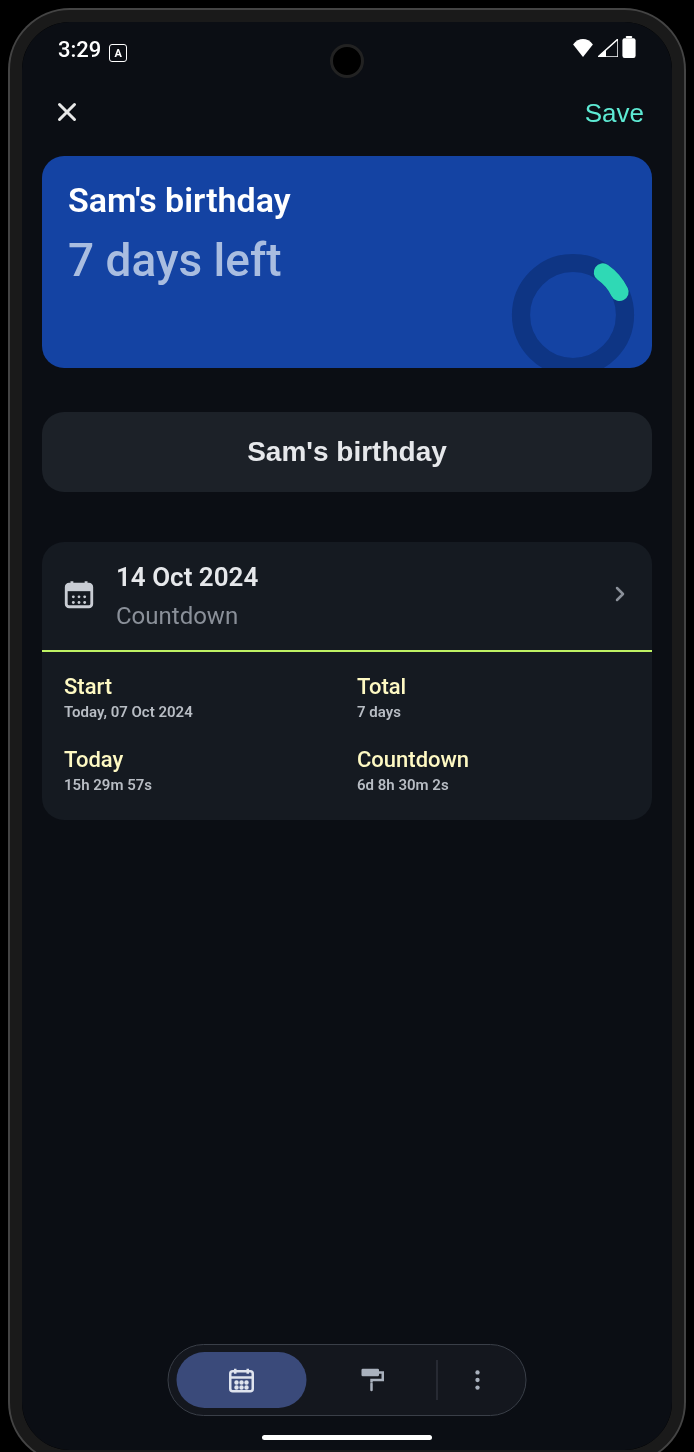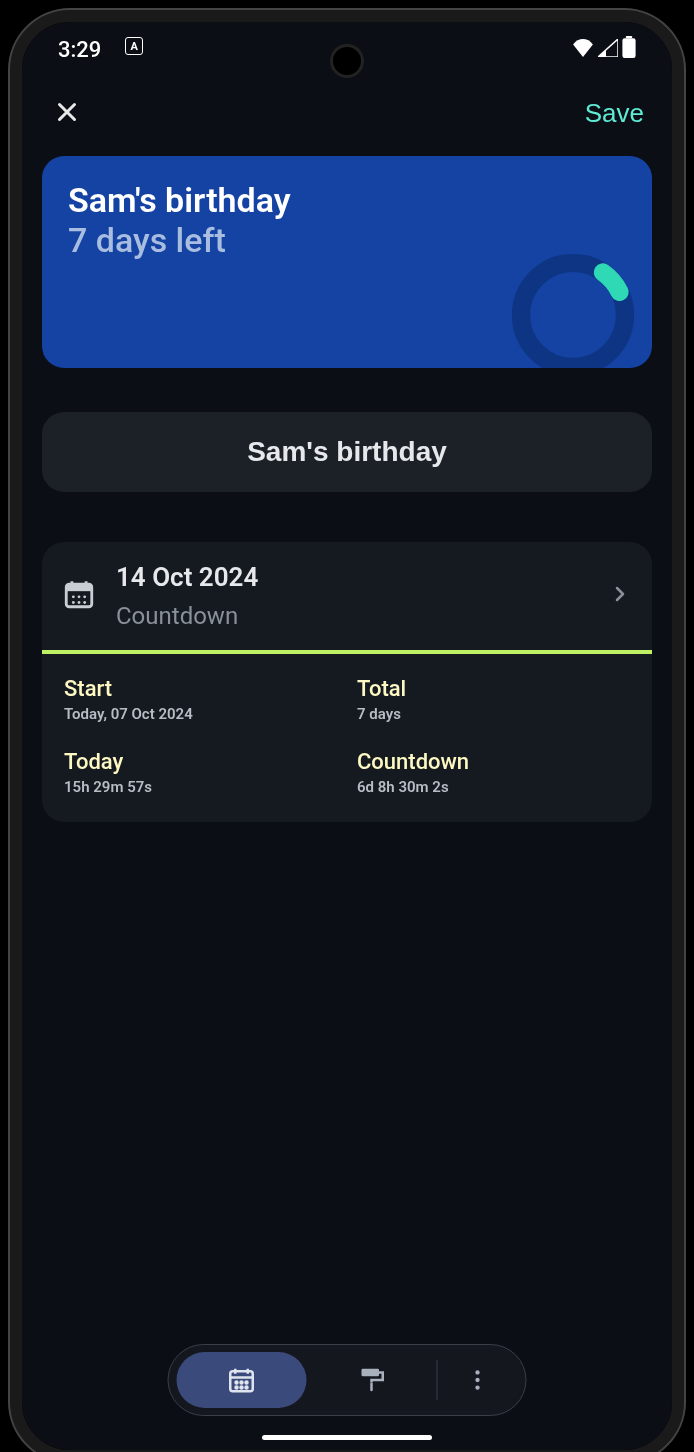--- a/index.html
+++ b/index.html
@@ -43,21 +43,21 @@
     }
     .status-bar {
       display: flex;
       justify-content: space-between;
       align-items: center;
       padding: 14px 36px 8px;
       color: #fff;
       font-size: 22px;
       font-weight: 500;
     }
-    .status-left { display: flex; align-items: flex-start; gap: 24px; }
+    .status-left { display: flex; align-items: flex-end; gap: 8px; }
     .status-a-badge {
       width: 18px; height: 18px;
       border: 1.5px solid #fff;
       border-radius: 3px;
       display: flex; align-items: center; justify-content: center;
       font-size: 11px; font-weight: 700;
     }
     .status-right { display: flex; align-items: center; gap: 4px; }
     .app-bar {
       display: flex;
@@ -84,21 +84,21 @@
     .content { padding: 0 20px; flex: 1; overflow-y: auto; }
     .preview-card {
       background: #1443a3;
       border-radius: 22px;
       padding: 24px 26px 24px 26px;
       height: 212px;
       position: relative;
       overflow: hidden;
     }
     .preview-title { color: #fff; font-size: 34px; font-weight: 600; }
-    .preview-sub { color: #a9bde0; font-size: 34px; font-weight: 500; margin-top: 0; }
+    .preview-sub { color: #a9bde0; font-size: 46px; font-weight: 500; margin-top: 13px; }
     .preview-ring {
       position: absolute;
       right: 14px;
       bottom: -12px;
       width: 130px;
       height: 130px;
     }
     .name-input-wrap {
       margin-top: 44px;
       background: #1c2128;
@@ -122,21 +122,21 @@
       margin-top: 50px;
       background: #151a21;
       border-radius: 22px;
       overflow: hidden;
     }
     .date-row {
       display: flex;
       align-items: center;
       padding: 20px 20px 20px 20px;
       gap: 20px;
-      border-bottom: 4px solid #bef264;
+      border-bottom: 2px solid #bef264;
     }
     .cal-icon { color: #c9cdd4; flex-shrink: 0; }
     .date-text { flex: 1; }
     .date-value { color: #e6e8eb; font-size: 26px; font-weight: 600; }
     .date-sub { color: #8a9099; font-size: 24px; margin-top: 10px; }
     .chevron { color: #8a9099; }
     .stats-grid {
       display: grid;
       grid-template-columns: 1fr 1fr;
       padding: 22px 22px 26px 22px;

